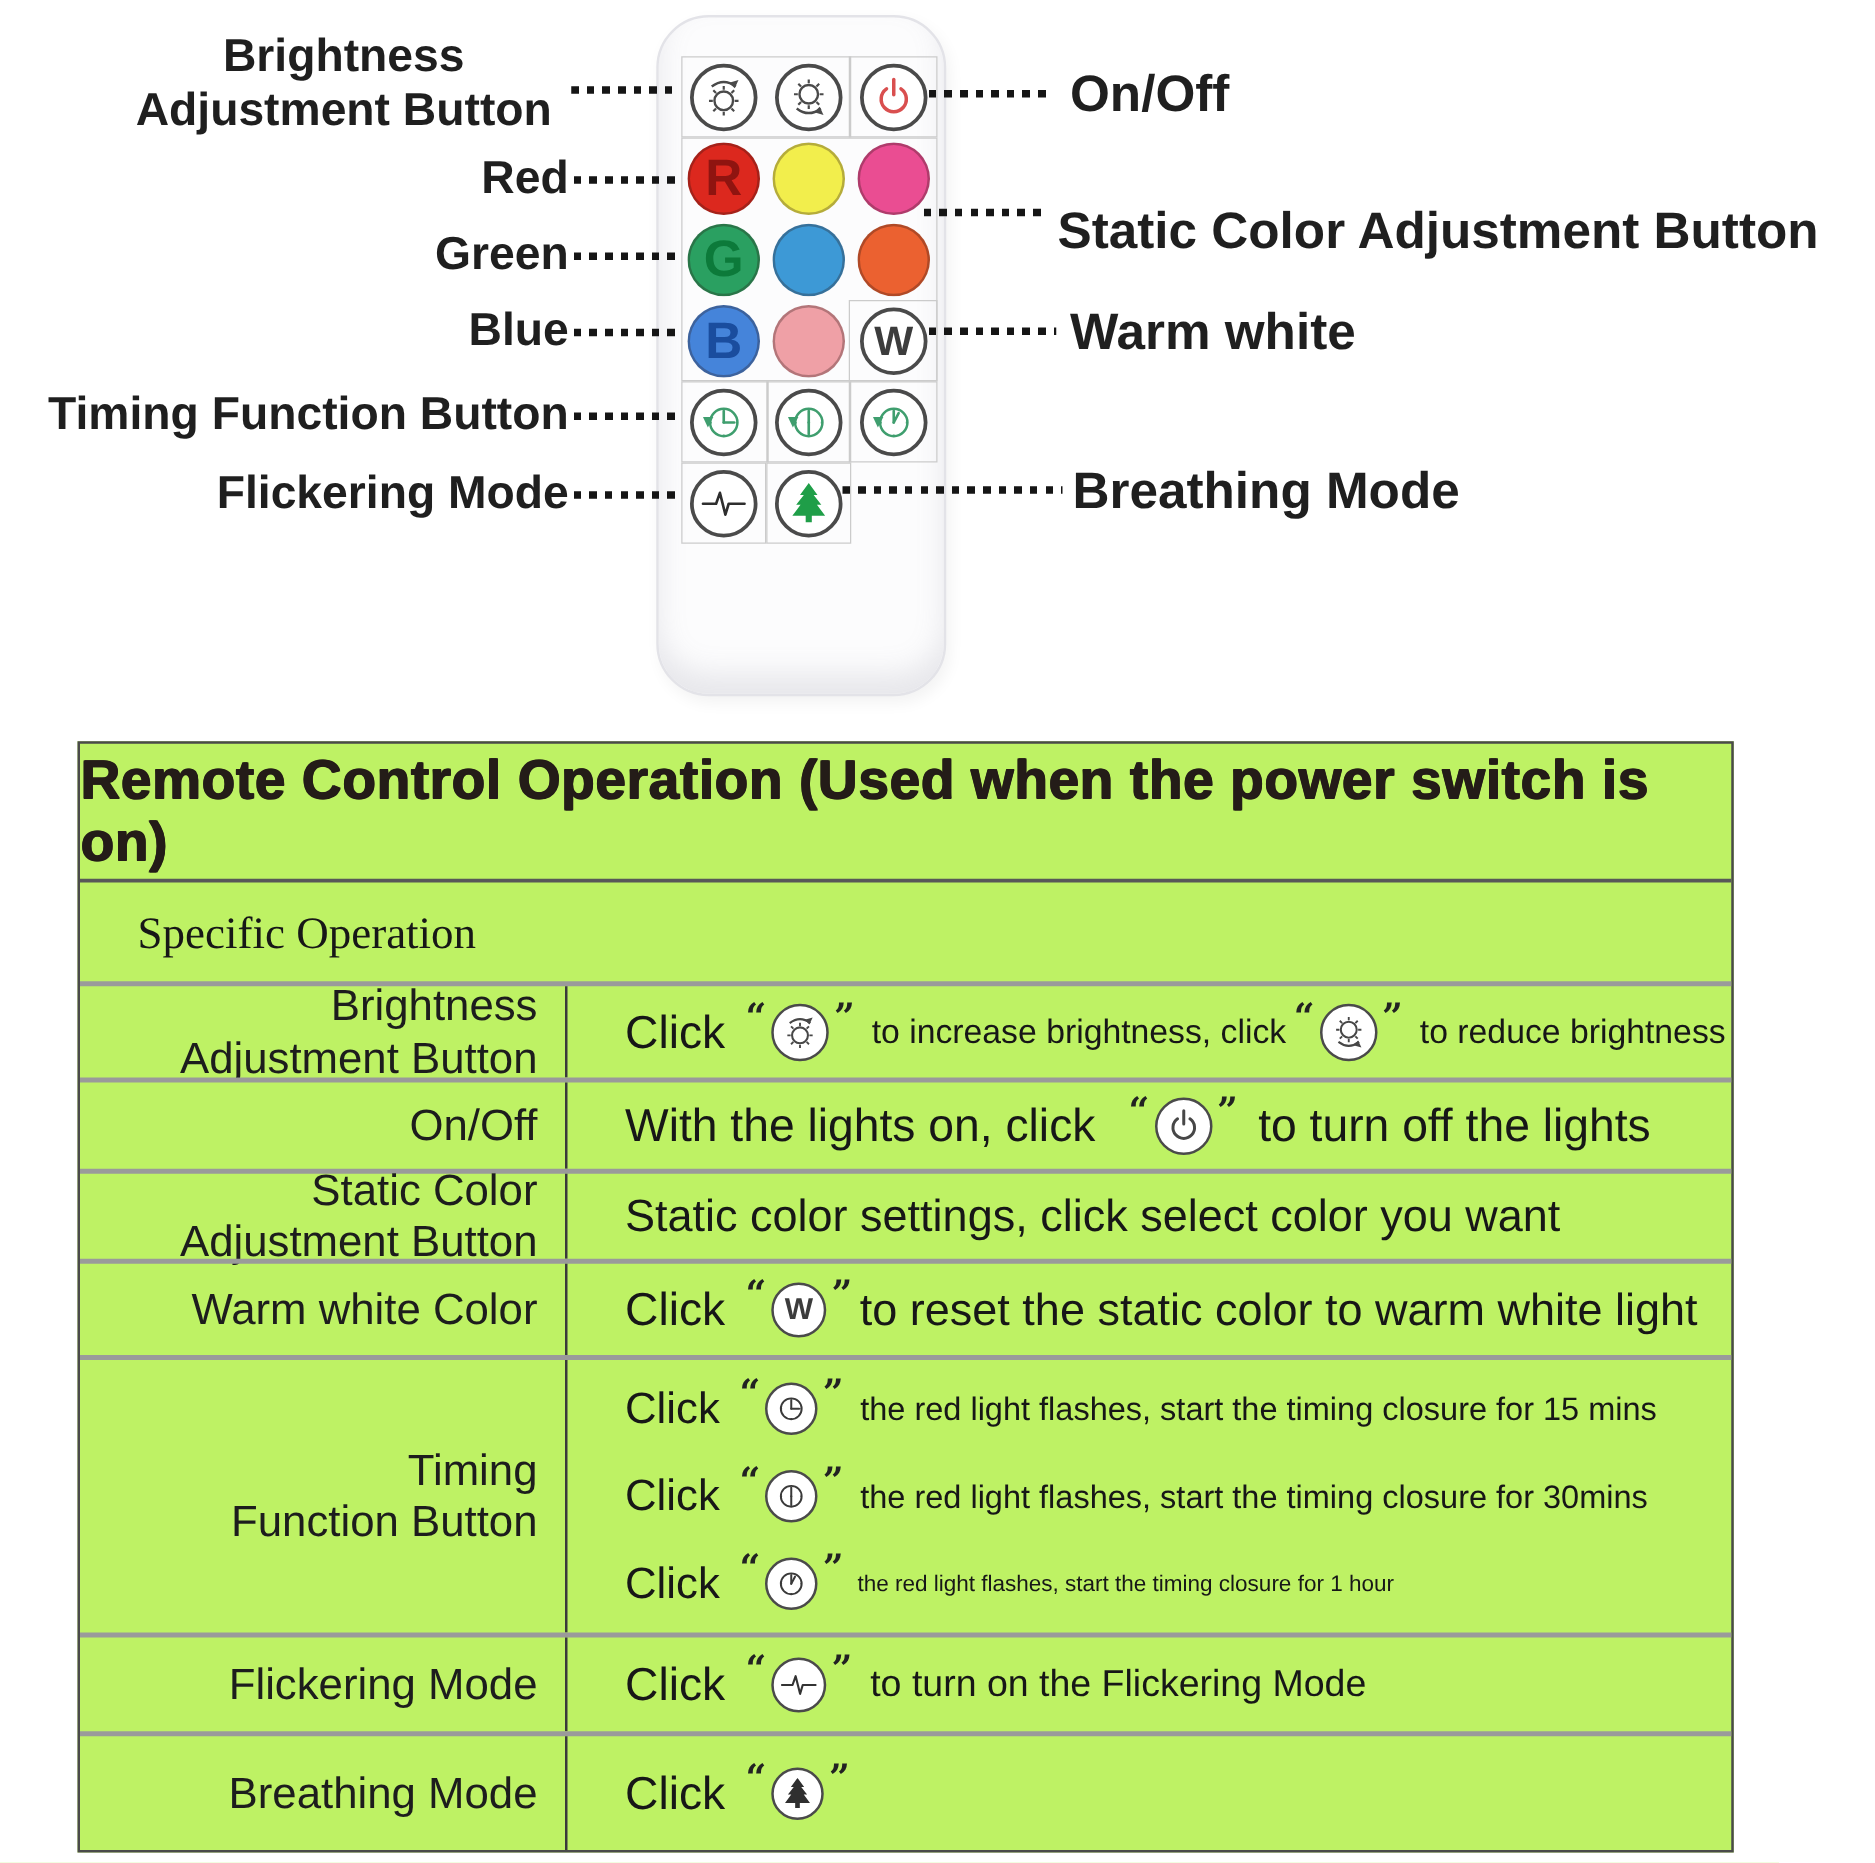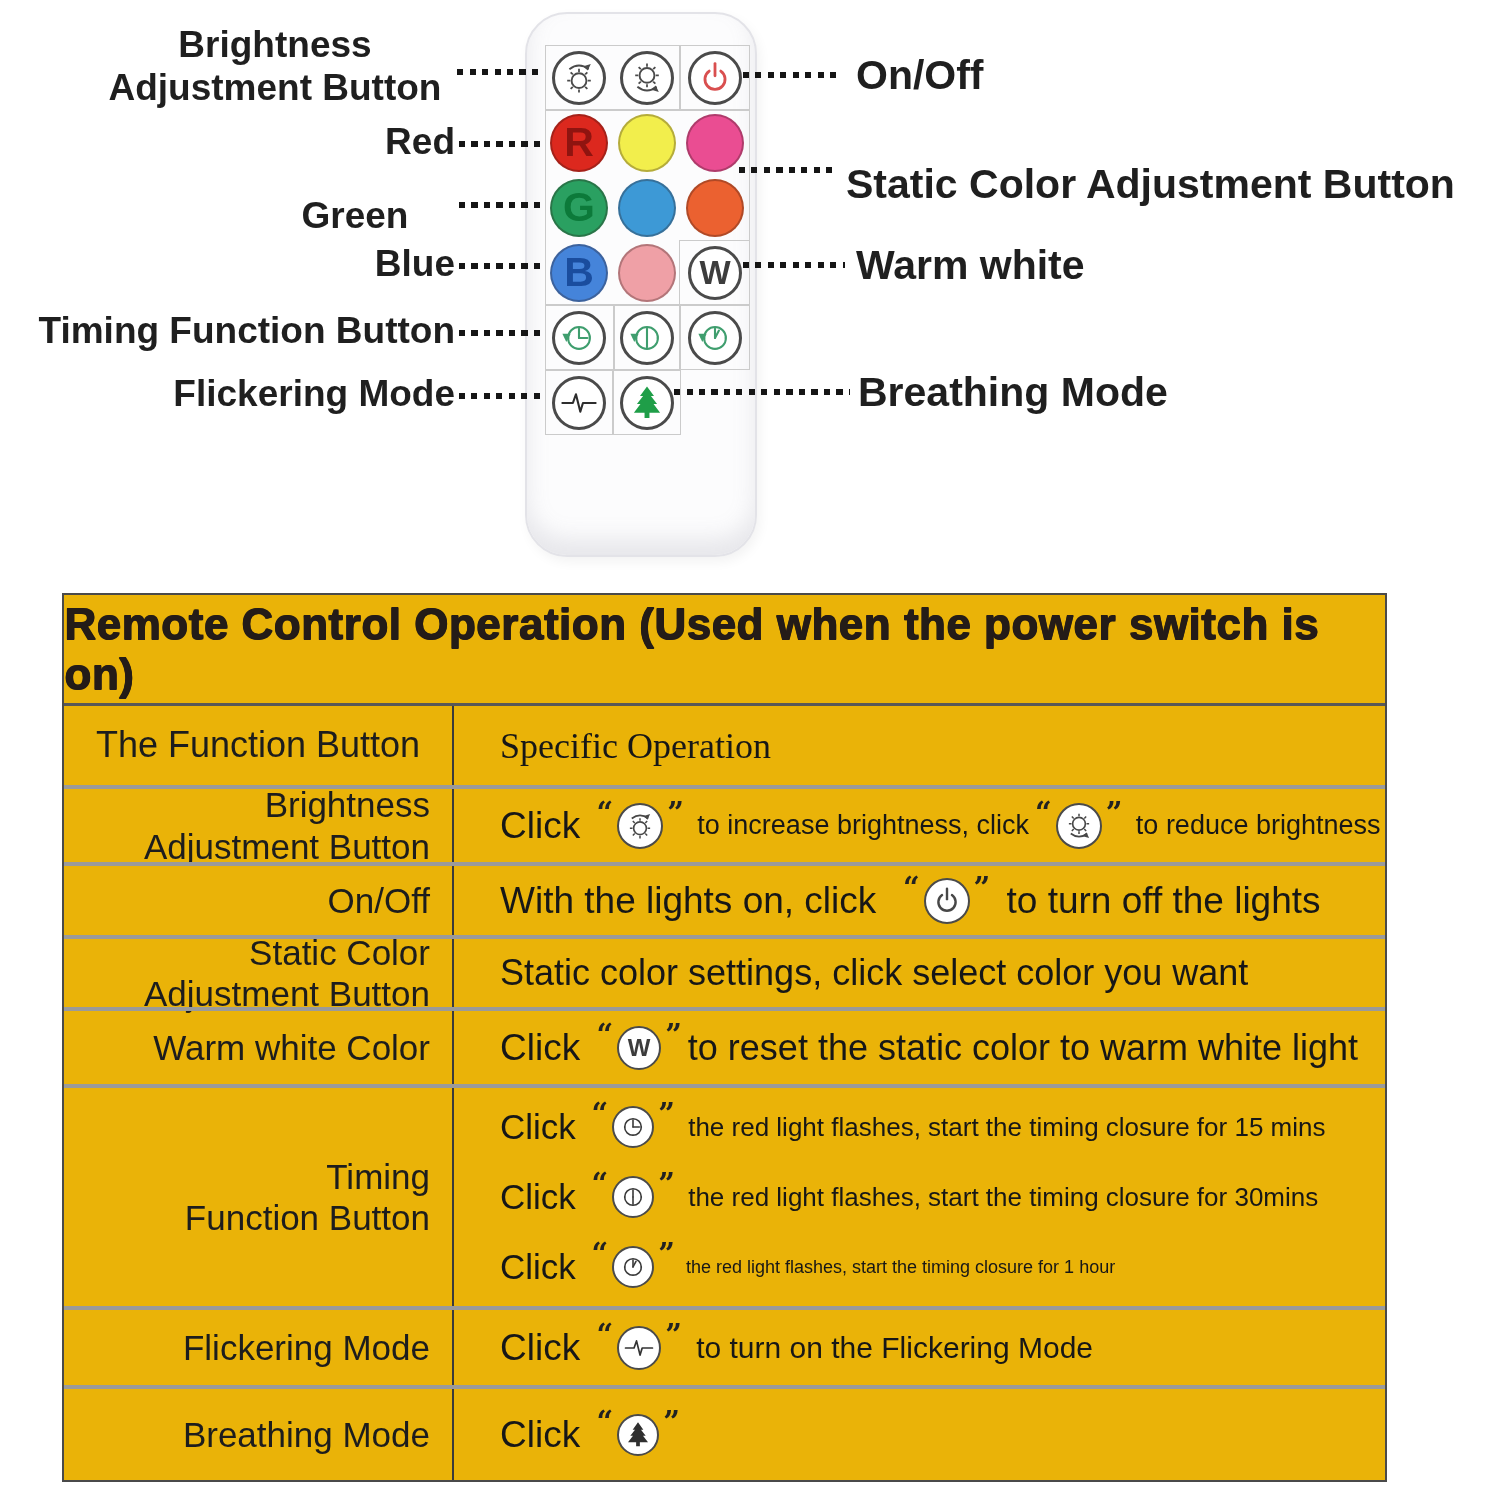--- a/index.html
+++ b/index.html
@@ -17,21 +17,21 @@
   .rbtn-ring{width:54px;height:54px;background:#fff;border:3px solid #4a4a4a;}
   .rletter{font-weight:bold;font-size:41px;line-height:1;}
   .wletter{font-weight:bold;font-size:33px;color:#3c3c3c;line-height:1;}
 
   .dlabel{position:absolute;font-weight:bold;color:#1f1f1f;line-height:1.16;white-space:nowrap;}
   .dots{position:absolute;height:6px;
         background-image:repeating-linear-gradient(to right,#151515 0 6px,transparent 6px 12.5px);}
 
   
   #optable{position:absolute;left:62px;top:593px;width:1325px;height:889px;
-           border:2px solid #4a4a4a;box-sizing:border-box;display:flex;flex-direction:column;background:#eab308;}
+           border:2px solid #4a4a4a;box-sizing:border-box;display:flex;flex-direction:column;background:#bef264;}
   .t-title{height:108px;flex:0 0 auto;border-bottom:3px solid #585858;display:flex;align-items:center;justify-content:center;
            font-size:44px;font-weight:bold;letter-spacing:.5px;color:#241c18;
            text-shadow:1px 0 #241c18,0 1px #241c18,1px 1px #241c18;}
   .t-row{display:flex;flex:0 0 auto;box-sizing:border-box;}
   .t-row + .t-row{border-top:4px solid #9a9a9a;}
   #t-rows{display:flex;flex-direction:column;flex:1 1 auto;}
   #t-rows .t-row{border-top:4px solid #9a9a9a;}
   #t-rows .t-row:last-child{flex:1 1 auto;}
   .fcell{width:390px;flex:0 0 390px;border-right:2px solid #3a3a3a;box-sizing:border-box;
          display:flex;flex-direction:column;justify-content:center;align-items:flex-end;
@@ -163,21 +163,21 @@
     <div id="diagram-labels">
         <div class="dlabel" style="left: 95px; top: 24px; width: 360px; text-align: center; font-size: 37px;">
           <div>Brightness</div>
           <div>Adjustment Button</div>
         </div>
         <div class="dots" style="left: 457px; top: 69px; width: 86px;"></div>
         <div class="dlabel" style="left: 255px; top: 121px; width: 200px; text-align: right; font-size: 37px;">
           <div>Red</div>
         </div>
         <div class="dots" style="left: 459px; top: 141px; width: 86px;"></div>
-        <div class="dlabel" style="left: 255px; top: 182px; width: 200px; text-align: center; font-size: 37px; margin-top: 13px;">
+        <div class="dlabel" style="left: 255px; top: 182px; width: 200px; text-align: right; font-size: 37px;">
           <div>Green</div>
         </div>
         <div class="dots" style="left: 459px; top: 202px; width: 86px;"></div>
         <div class="dlabel" style="left: 255px; top: 243px; width: 200px; text-align: right; font-size: 37px;">
           <div>Blue</div>
         </div>
         <div class="dots" style="left: 459px; top: 263px; width: 86px;"></div>
         <div class="dlabel" style="left: 0px; top: 310px; width: 455px; text-align: right; font-size: 37px;">
           <div>Timing Function Button</div>
         </div>
@@ -193,21 +193,20 @@
         <div class="dlabel" style="left: 856px; top: 242px; font-size: 41px;">Warm white</div>
         <div class="dots" style="left: 743px; top: 262px; width: 102px;"></div>
         <div class="dlabel" style="left: 858px; top: 369px; font-size: 41px;">Breathing Mode</div>
         <div class="dots" style="left: 674px; top: 389px; width: 176px;"></div>
       </div>
   </div>
 
   <div id="optable">
     <div class="t-title">Remote Control Operation (Used when the power switch is on)</div>
     <div class="t-row" style="height:79px">
-      <div class="fcell fcell-h">The Function Button</div>
       <div class="ocell ocell-h">Specific Operation</div>
     </div>
     <div id="t-rows">
         <div class="t-row" style="height: 77px;">
           <div class="fcell">
             <div>Brightness</div>
             <div>Adjustment Button</div>
           </div>
           <div class="ocell">
             <div class="op-line"><span style="font-size: 37px;">Click </span><span class="q q-open">“</span><span class="ticon" style="width: 46px; height: 46px;"><svg viewBox="0 0 48 48" width="36" height="36">

